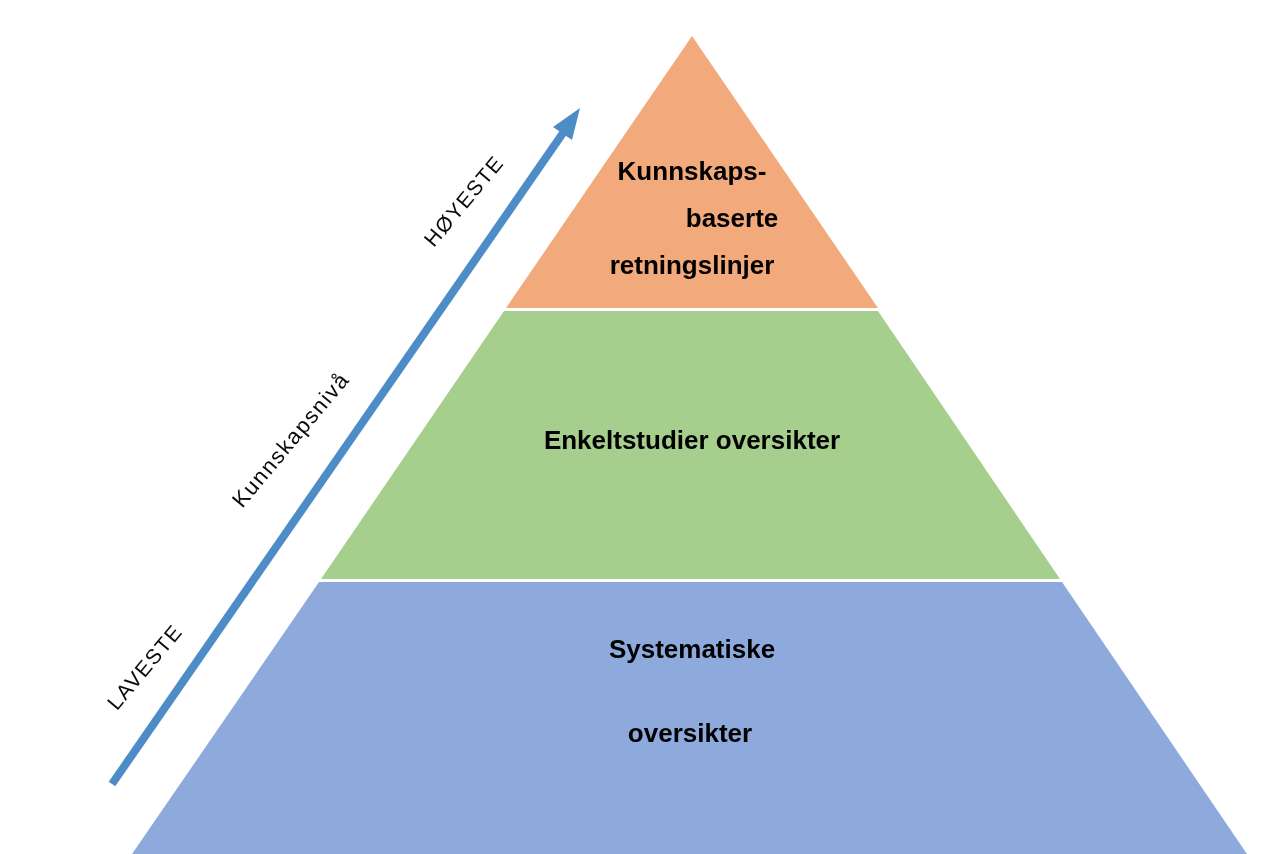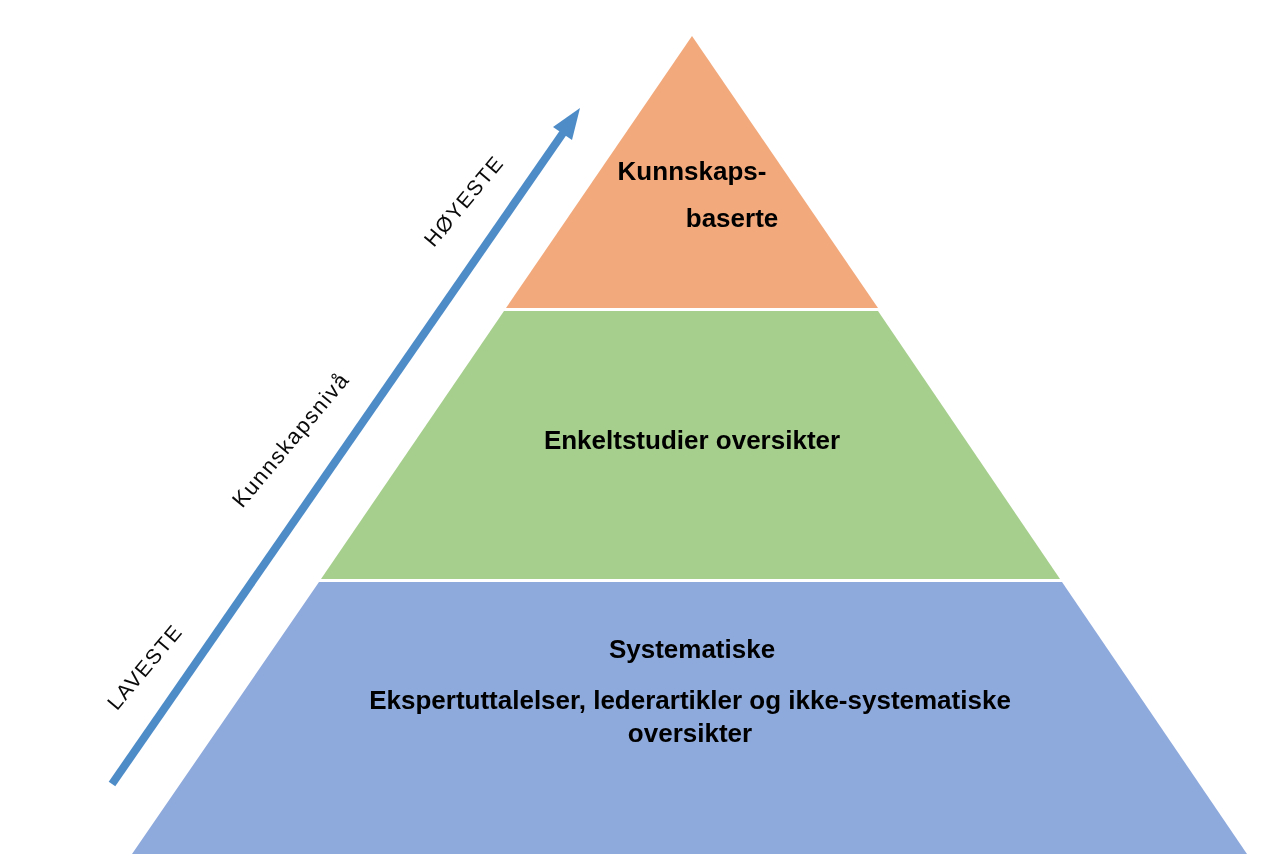--- a/index.html
+++ b/index.html
@@ -55,24 +55,24 @@
 
     <polygon points="319,582 1062,582 1247,854 132,854" fill="#8EA9DC"></polygon>
 
     <line x1="112" y1="784" x2="563" y2="133" stroke-width="8" stroke="#4E8CC8"></line>
 
     <polygon points="580,108 572,140 553,127" fill="#4E8CC8"></polygon>
   </svg>
 
   <div class="tier-line" style="left:692px; top:172px;">Kunnskaps-</div>
   <div class="tier-line" style="left:692px; top:219px;margin-left:40px;">baserte</div>
+  <div class="tier-line" style="left:692px; top:266px;">retningslinjer</div>
 
   <div class="tier-line" style="left:692px; top:441px;">Enkeltstudier oversikter</div>
 
   <div class="tier-line" style="left:692px; top:650px;">Systematiske</div>
-  <div class="tier-line" style="left:690px; top:701px;">Ekspertuttalelser, lederartikler og ikke-systematiske</div>
   <div class="tier-line" style="left:690px; top:734px;">oversikter</div>
 
   <div class="axis-label" style="left:464px; top:201px;">HØYESTE</div>
   <div class="axis-label mid" style="left:291px; top:440px;">Kunnskapsnivå</div>
   <div class="axis-label" style="left:145px; top:667px;">LAVESTE</div>
 
 </div>
 
 </body></html>

